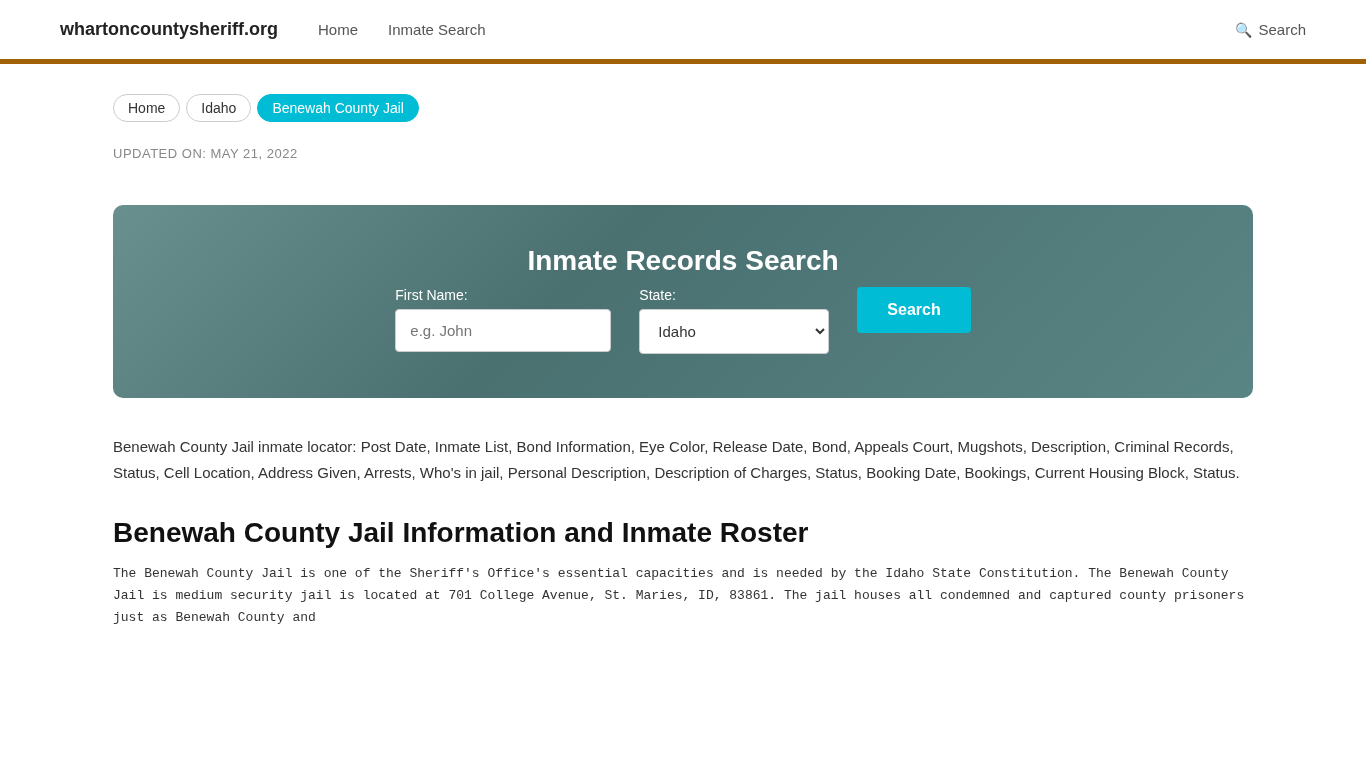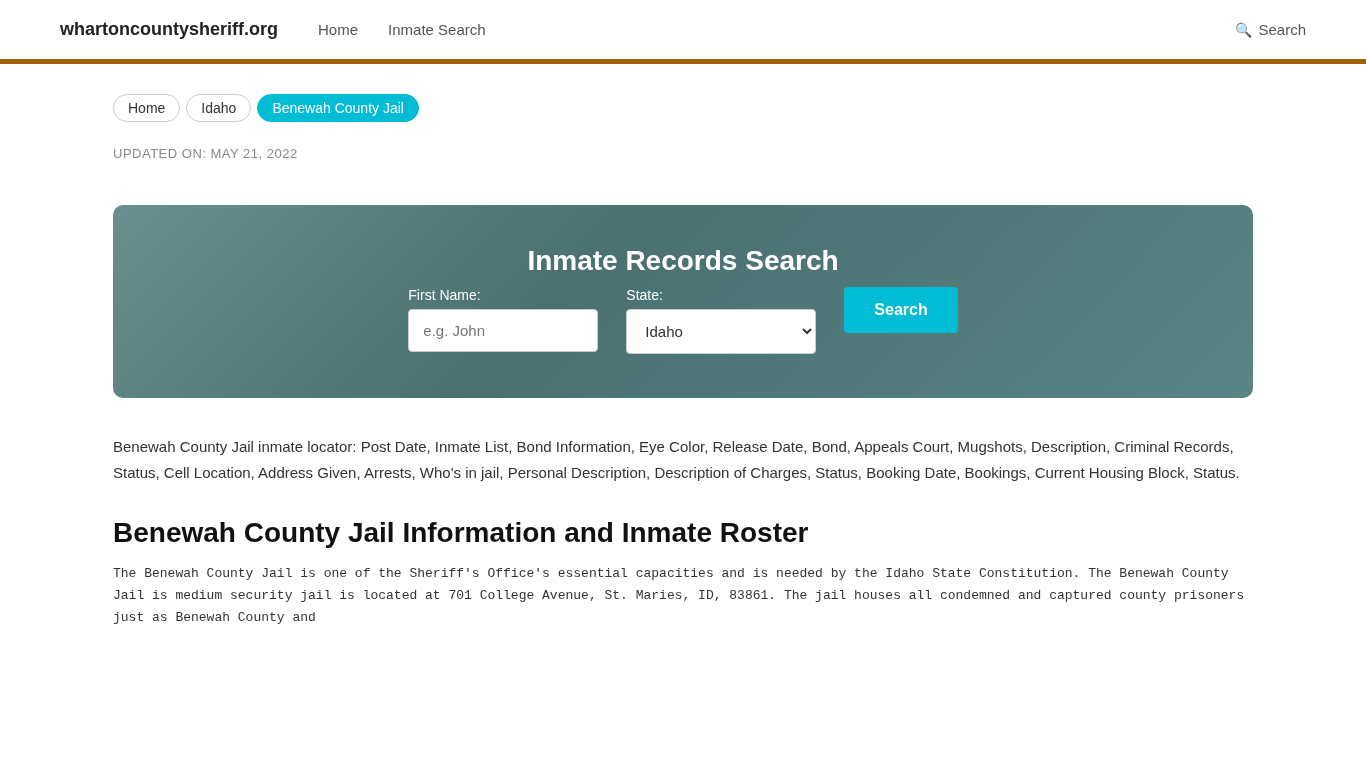--- a/index.html
+++ b/index.html
@@ -126,21 +126,21 @@
       flex-direction: column;
       align-items: flex-start;
       gap: 6px;
     }
     .form-label {
       font-family: Arial, sans-serif;
       font-size: 14px;
       color: #fff;
     }
     .form-input {
-      width: 190px;
+      width: 216px;
       padding: 12px 14px;
       border: 1px solid #ccc;
       border-radius: 4px;
       font-size: 15px;
       color: #aaa;
       background: #fff;
       outline: none;
     }
     .form-select {
       width: 190px;

